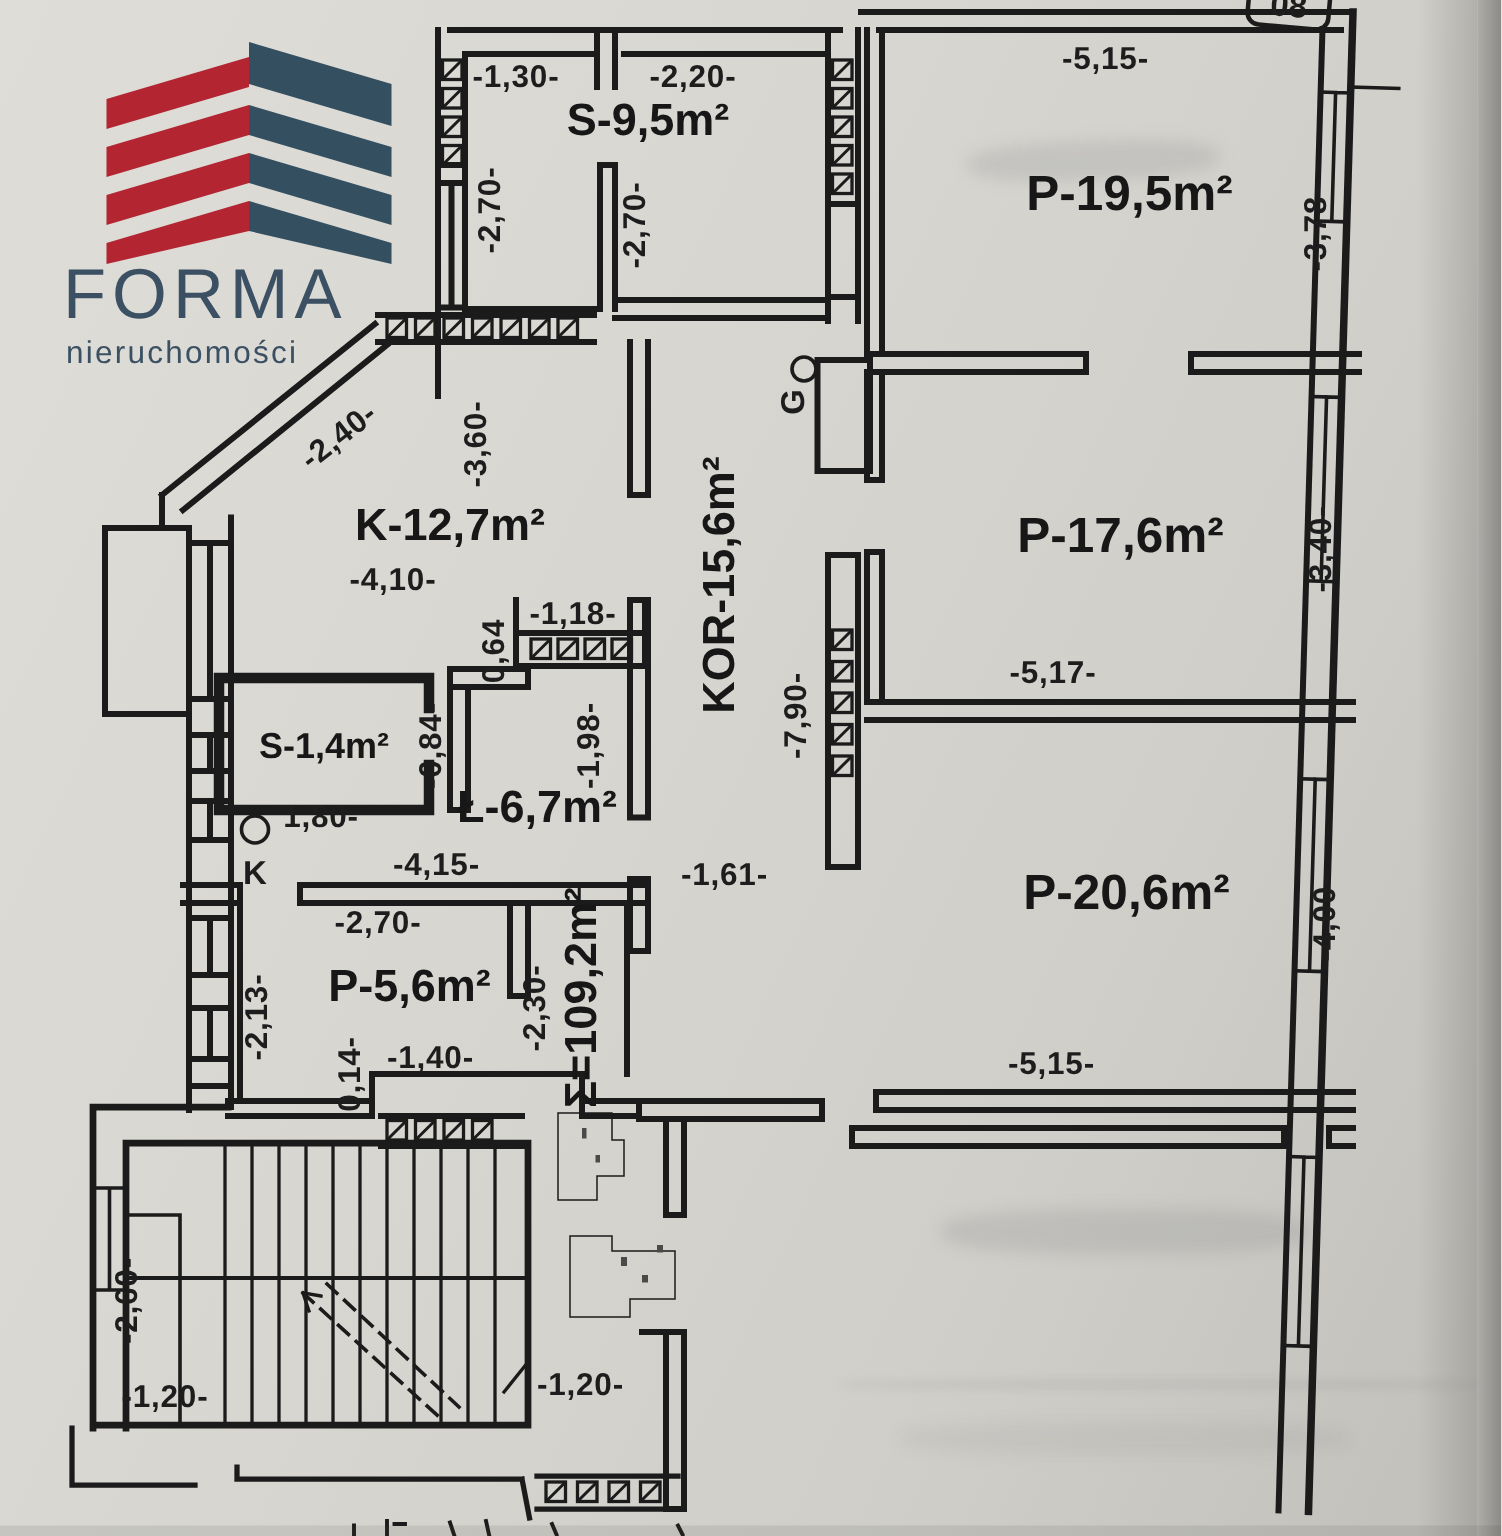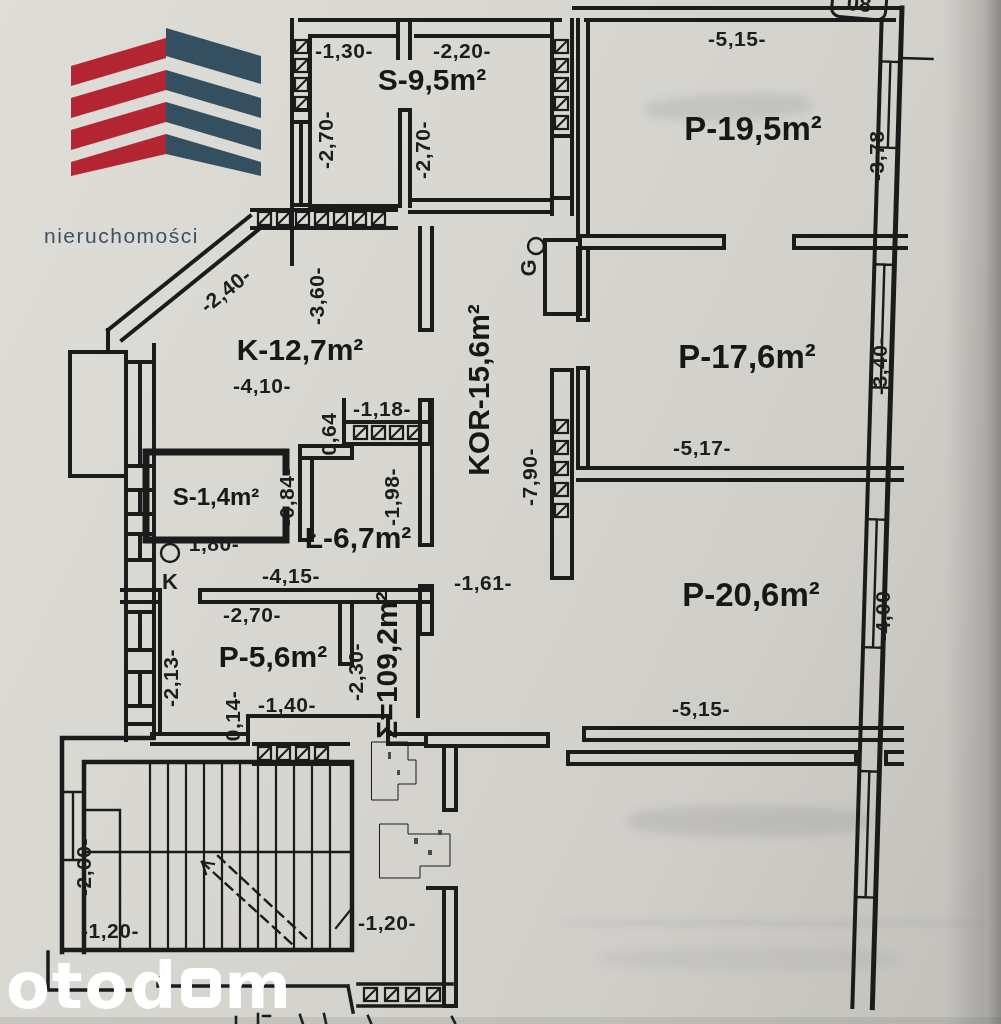--- a/index.html
+++ b/index.html
@@ -295,20 +295,20 @@
     <polygon points="105,2 200,30 200,58 105,30" fill="#344f60"></polygon>
 
     <polygon points="10,40 105,12 105,32 10,60" fill="#b32531"></polygon>
     <polygon points="10,72 105,44 105,64 10,92" fill="#b32531"></polygon>
     <polygon points="105,44 200,72 200,92 105,64" fill="#344f60"></polygon>
     <polygon points="10,104 105,76 105,96 10,124" fill="#b32531"></polygon>
     <polygon points="105,76 200,104 200,124 105,96" fill="#344f60"></polygon>
     <polygon points="10,136 105,108 105,128 10,150" fill="#b32531"></polygon>
     <polygon points="105,108 200,136 200,150 105,128" fill="#344f60"></polygon>
   </svg>
+  <div id="brand">FORMA</div>
   <div id="tagline">nieruchomości</div>
 
-  <div id="watermark" title=""><span>otod</span><span class="wm-square"></span><span>m</span></div>
 
   <div class="pre-edge"></div>
   <div class="edge"></div>
   <div class="bedge"></div>
 </div>
 
 </body></html>

